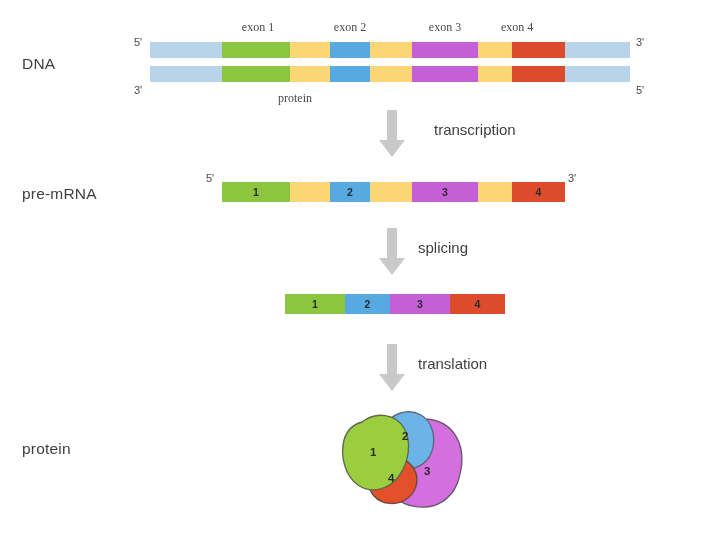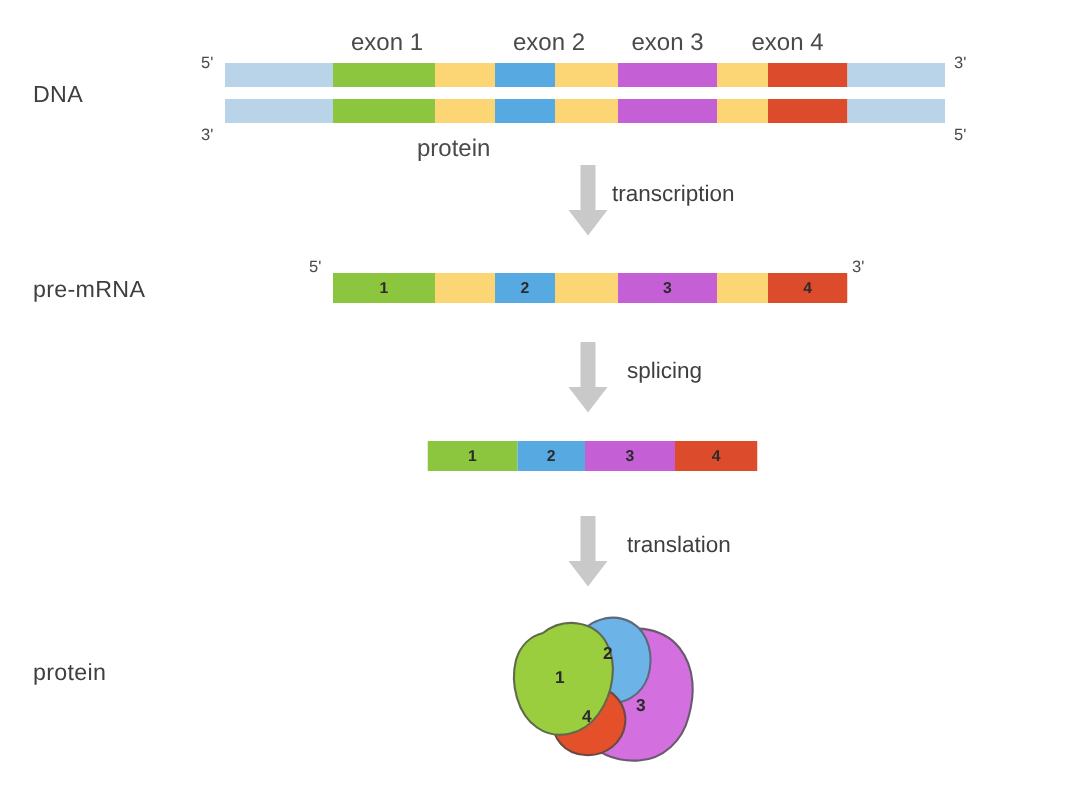--- a/index.html
+++ b/index.html
@@ -20,23 +20,24 @@
   }
   .row-label {
     position: absolute;
     font-size: 15.5px;
     color: #3f3f3f;
     letter-spacing: 0.2px;
     white-space: nowrap;
   }
   .small-label {
     position: absolute;
-    font-size: 16px;
+    font-size: 12px;
     color: #4a4a4a;
     white-space: nowrap;
+    font-family: Liberation Serif, serif;
   }
   .tick-label {
     position: absolute;
     font-size: 11px;
     color: #4a4a4a;
     white-space: nowrap;
   }
   .strand {
     position: absolute;
     display: flex;
@@ -75,21 +76,21 @@
 </head>
 <body>
 
 <div id="canvas">
 
   <div class="row-label" style="left:22px; top:55px;">DNA</div>
   <div class="row-label" style="left:22px; top:185px;">pre-mRNA</div>
   <div class="row-label" style="left:22px; top:440px;text-align:right;">protein</div>
 
   <div class="small-label" style="left:224px; top:20px; width:68px; text-align:center;">exon 1</div>
-  <div class="small-label" style="left:332px; top:20px; width:68px; text-align:center;">exon 2</div>
+  <div class="small-label" style="left:316px; top:20px; width:68px; text-align:center;">exon 2</div>
   <div class="small-label" style="left:411px; top:20px; width:68px; text-align:center;">exon 3</div>
   <div class="small-label" style="left:501px; top:20px; width:68px; text-align:left;">exon 4</div>
 
   <div class="tick-label" style="left:134px; top:36px;">5'</div>
   <div class="tick-label" style="left:636px; top:36px;">3'</div>
   <div class="tick-label" style="left:134px; top:84px;">3'</div>
   <div class="tick-label" style="left:636px; top:84px;">5'</div>
 
   <div class="strand" id="dna-top" style="left:150px; top:42px; height:16px;">
       <div class="seg" style="width: 72px; background: rgb(185, 211, 232);"></div>
@@ -114,21 +115,21 @@
       <div class="seg" style="width: 65px; background: rgb(185, 211, 232);"></div>
     </div>
 
   <div class="small-label" style="left:278px; top:91px;">protein</div>
 
   <div class="arrow" style="left:378px; top:110px;">
     <svg width="28" height="48" viewBox="0 0 28 48">
       <polygon points="9,0 19,0 19,30 27,30 14,47 1,30 9,30" fill="#c9c9c9"></polygon>
     </svg>
   </div>
-  <div class="step-label" style="left:408px; top:121px;">transcription</div>
+  <div class="step-label" style="left:434px; top:121px;">transcription</div>
 
   <div class="tick-label" style="left:206px; top:172px;">5'</div>
   <div class="tick-label" style="left:568px; top:172px;">3'</div>
   <div class="strand" id="pre-mrna-strand" style="left:222px; top:182px; height:20px;">
       <div class="seg" style="width: 68px; background: rgb(140, 198, 62);">
         <span>1</span>
       </div>
       <div class="seg" style="width: 40px; background: rgb(252, 213, 117);"></div>
       <div class="seg" style="width: 40px; background: rgb(87, 169, 226);">
         <span>2</span>

